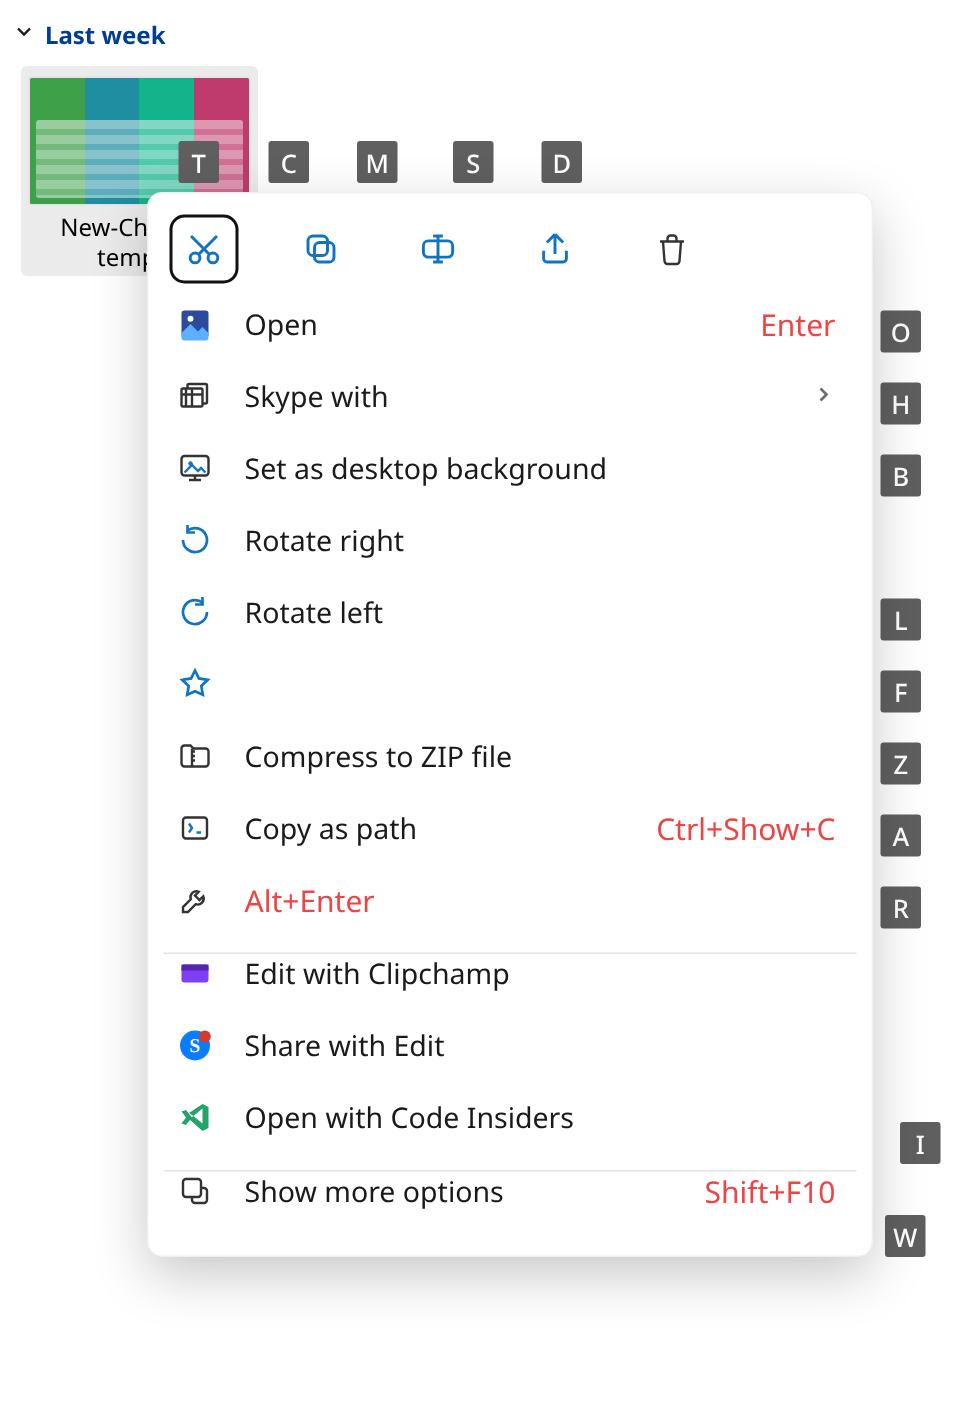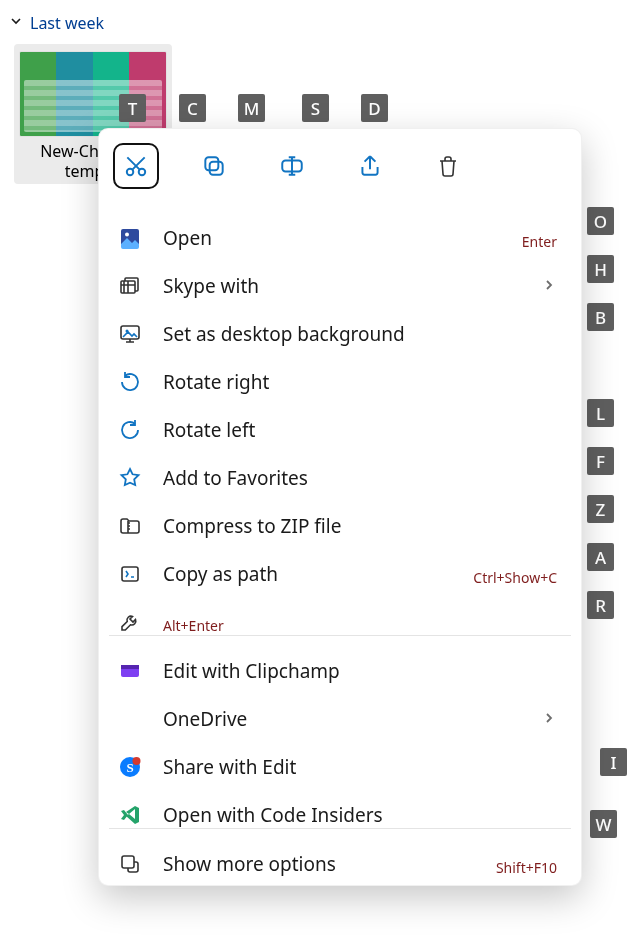--- a/index.html
+++ b/index.html
@@ -11,20 +11,21 @@
       position: relative;
       font-size: 14px;
       color: #1a1a1a;
     }
     .group-header {
       display: flex;
       align-items: center;
       gap: 6px;
       padding: 12px 18px 8px 8px;
       cursor: pointer;
+      font-weight: bold;
     }
     .chevron-down { display: inline-block; }
     .chevron-down svg { stroke: #1a1a1a; }
     .group-label { color: #003e92; font-size: 16px; }
     .file-item {
       position: absolute;
       left: 14px;
       top: 44px;
       width: 158px;
       height: 140px;
@@ -98,37 +99,37 @@
     .tool-btn {
       width:46px;height:46px;border-radius:10px;
       display:flex;align-items:center;justify-content:center;
     }
     .tool-btn.cut {
       border:2px solid #111;
     }
     .sep { height:1px;background:#e4e4e4;margin:0 10px;}
     .menu-item{
       display:flex;
-      align-items:flex-end;
+      align-items:flex-start;
       gap:20px;
       padding:0 24px 0 18px;
       height:48px;
       font-size:19px;
       color:#1a1a1a;
       cursor:pointer;
     }
     .menu-item .icon-slot{
       width:26px;height:26px;
       display:flex;align-items:center;justify-content:center;
       flex-shrink:0;
     }
     .menu-item .label{flex:1;}
     .menu-item .accel{
-      color:#7f1d1d;
-      font-size:14px;
+      color:#ef4444;
+      font-size:20px;
     }
     .sub-chevron svg{stroke:#6d6d6d;}
   </style>
 </head>
 <body>
 
 <div class="group-header">
   <span class="chevron-down">
     <svg width="16" height="16" viewBox="0 0 16 16" fill="none" stroke-width="1.6">
         <path d="M4 6l4 4 4-4"></path>
@@ -257,21 +258,20 @@
     </span>
     <span class="label">Rotate left</span>
   </div>
 
   <div class="menu-item">
     <span class="icon-slot">
       <svg width="24" height="24" viewBox="0 0 24 24" fill="none" stroke="#1174c2" stroke-width="1.8">
           <path d="M12 3l2.6 5.3 5.9.9-4.3 4.1 1 5.8L12 16.8 6.8 19.1l1-5.8L3.5 9.2l5.9-.9z"></path>
         </svg>
     </span>
-    <span class="label">Add to Favorites</span>
   </div>
 
   <div class="menu-item">
     <span class="icon-slot">
       <svg width="24" height="24" viewBox="0 0 24 24" fill="none" stroke="#333" stroke-width="1.6">
           <path d="M3 7a2 2 0 0 1 2-2h4l2 2h8a2 2 0 0 1 2 2v8a2 2 0 0 1-2 2H5a2 2 0 0 1-2-2z"></path>
           <path d="M10 7v12M10 9h2M10 12h2M10 15h2"></path>
         </svg>
     </span>
     <span class="label">Compress to ZIP file</span>
@@ -302,29 +302,20 @@
   <div class="menu-item">
     <span class="icon-slot">
       <svg width="24" height="24" viewBox="0 0 24 24">
           <rect x="3" y="6" width="18" height="12" rx="2" fill="#7e3ff2"></rect>
           <rect x="3" y="6" width="18" height="4" fill="#5524b0"></rect>
         </svg>
     </span>
     <span class="label">Edit with Clipchamp</span>
   </div>
 
-  <div class="menu-item">
-    <span class="icon-slot"></span>
-    <span class="label">OneDrive</span>
-    <span class="sub-chevron">
-      <svg width="16" height="16" viewBox="0 0 16 16" fill="none" stroke-width="1.8">
-          <path d="M6 4l4 4-4 4"></path>
-        </svg>
-    </span>
-  </div>
 
   <div class="menu-item">
     <span class="icon-slot">
       <svg width="24" height="24" viewBox="0 0 24 24">
           <circle cx="12" cy="12" r="10" fill="#0a7cff"></circle>
           <text x="12" y="16.5" text-anchor="middle" fill="#fff" font-size="13" font-weight="700" font-family="Segoe UI">S</text>
           <circle cx="18.5" cy="6" r="4" fill="#d43a2f"></circle>
         </svg>
     </span>
     <span class="label">Share with Edit</span>

